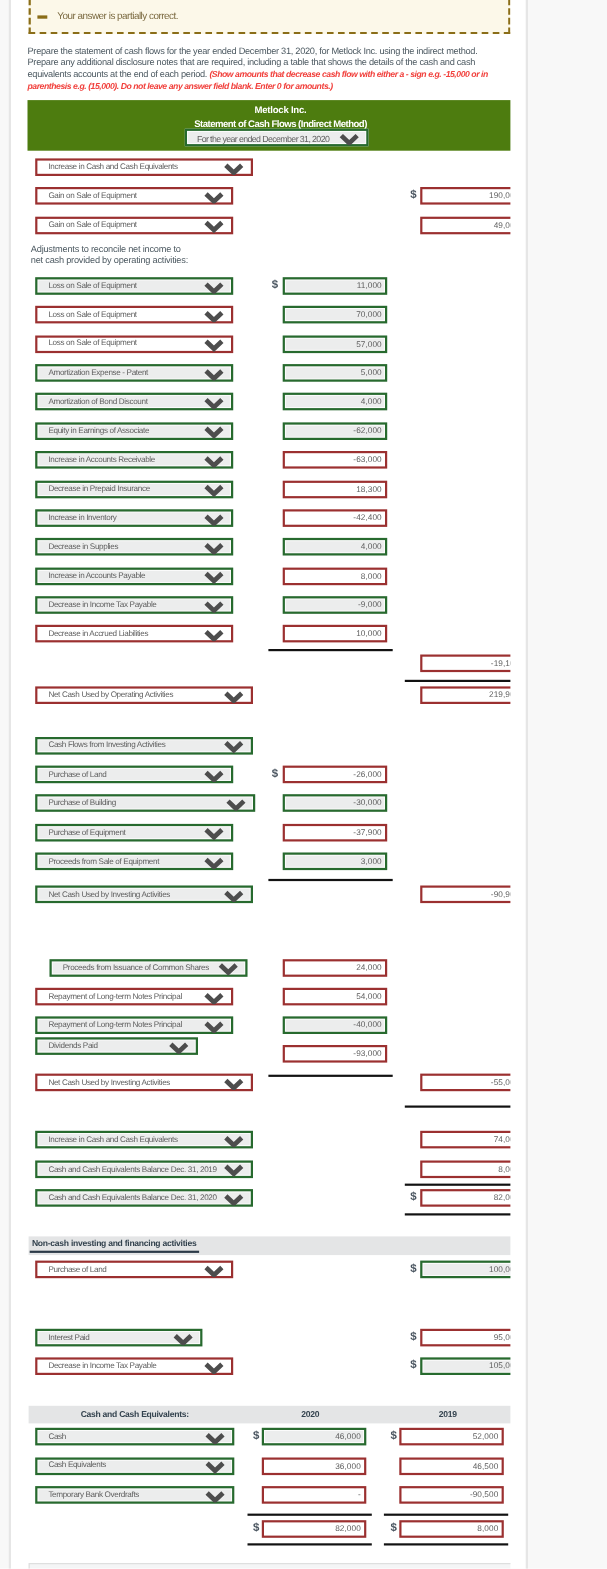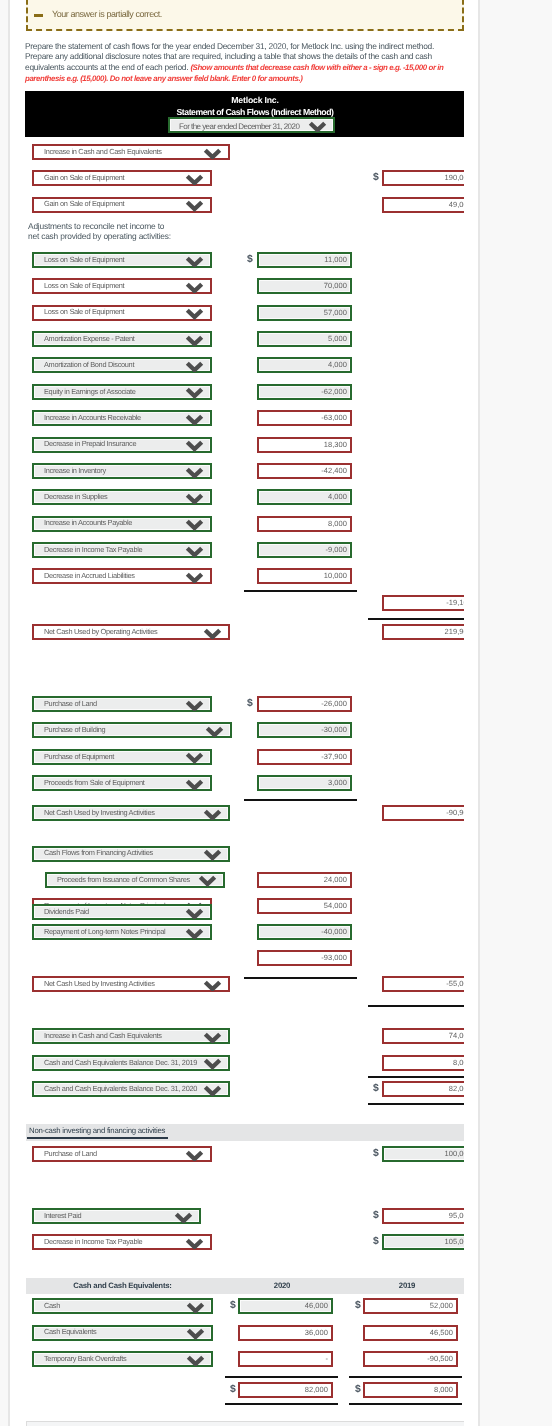--- a/index.html
+++ b/index.html
@@ -19,40 +19,40 @@
           border:2px dashed #8a6d17;box-sizing:border-box;}
   .banner .minus{position:absolute;left:6px;top:22px;width:9px;height:3px;background:#8a6d17;}
   .banner .btext{position:absolute;left:24px;top:17px;font-size:9px;letter-spacing:-0.45px;color:#7b6a41;}
 
   
   .intro{position:absolute;left:25px;top:41px;width:460px;font-size:8.4px;letter-spacing:-0.26px;
          color:#4b5860;line-height:10.45px;white-space:nowrap;}
   .intro i{color:#f1403c;font-style:italic;font-weight:bold;font-size:7.9px;letter-spacing:-0.42px;}
 
   
-  .bluehead{position:absolute;left:25px;top:91px;width:460px;height:46px;background:#000000;}
+  .bluehead{position:absolute;left:25px;top:91px;width:460px;height:46px;background:#4d7c0f;}
   .bluehead .l{position:absolute;left:0;width:460px;text-align:center;color:#fff;font-weight:bold;}
 
   .sel{position:absolute;height:16px;box-sizing:border-box;}
   .sel.g{border:2px solid #276a2e;background:#eceded;box-shadow:inset 0 0 0 1px #fbfbfb;}
   .sel.r{border:2px solid #9b3030;background:#ffffff;}
   .sel .t{position:absolute;left:10px;top:0.8px;font-size:7.4px;letter-spacing:-0.32px;color:#5e5e5e;white-space:nowrap;}
   .sel svg{position:absolute;top:1px;}
 
   .amt{position:absolute;height:16px;width:95px;box-sizing:border-box;}
   .amt.g{border:2px solid #276a2e;background:#eceded;box-shadow:inset 0 0 0 1px #fbfbfb;}
   .amt.r{border:2px solid #9b3030;background:#ffffff;}
   .amt .t{position:absolute;right:3px;top:1px;font-size:7.5px;letter-spacing:0.05px;color:#5e5e5e;white-space:nowrap;}
   .dollar{position:absolute;font-size:10.4px;color:#4a5560;font-weight:bold;line-height:11px;}
 
   .plain{position:absolute;font-size:8.4px;letter-spacing:-0.2px;color:#4b5860;line-height:10.4px;white-space:nowrap;}
   .rule{position:absolute;height:2px;background:#121212;}
 
   .band{position:absolute;left:26px;width:459px;height:17px;background:#e4e5e6;}
-  .bandlabel{position:absolute;font-size:7.8px;letter-spacing:-0.25px;font-weight:normal;color:#33424e;
+  .bandlabel{position:absolute;font-size:7.8px;letter-spacing:-0.25px;font-weight:bold;color:#33424e;
       border-bottom:2px solid #2b3947;padding:0 2.5px 2px 2px;}
   .colhdr{position:absolute;font-size:7.8px;letter-spacing:-0.25px;font-weight:bold;color:#33424e;text-align:center;}
 
   .bottombox{position:absolute;left:26px;top:1421px;width:459px;height:60px;background:#f4f5f6;
       border:1px solid #dcdcdc;box-sizing:border-box;}
 </style>
 </head>
 <body>
 
 <div class="pagebg"></div>
@@ -221,20 +221,26 @@
     </div>
     <div class="sel r" style="left:32px;top:624px;width:198px;">
       <span class="t">Net Cash Used by Operating Activities</span>
       <svg width="19" height="11.4" viewBox="0 0 19 11.4" style="right:6.5px;top:1.7px;">
         <path d="M2.3 2.3 L9.5 9.1 L16.7 2.3" stroke="#4d4d4d" stroke-width="4.3" fill="none" stroke-linecap="butt" stroke-linejoin="miter" stroke-miterlimit="10"></path>
       </svg>
     </div>
     <div class="amt r" style="left:382px;top:624px;">
       <span class="t">219,900</span>
     </div>
+    <div class="sel g" style="left:32px;top:669.7px;width:198px;">
+      <span class="t">Cash Flows from Investing Activities</span>
+      <svg width="19" height="11.4" viewBox="0 0 19 11.4" style="right:6.5px;top:1.7px;">
+        <path d="M2.3 2.3 L9.5 9.1 L16.7 2.3" stroke="#4d4d4d" stroke-width="4.3" fill="none" stroke-linecap="butt" stroke-linejoin="miter" stroke-miterlimit="10"></path>
+      </svg>
+    </div>
     <div class="sel g" style="left:32px;top:696.1px;width:180px;">
       <span class="t">Purchase of Land</span>
       <svg width="19" height="11.4" viewBox="0 0 19 11.4" style="right:6.5px;top:1.7px;">
         <path d="M2.3 2.3 L9.5 9.1 L16.7 2.3" stroke="#4d4d4d" stroke-width="4.3" fill="none" stroke-linecap="butt" stroke-linejoin="miter" stroke-miterlimit="10"></path>
       </svg>
     </div>
     <div class="dollar" style="left:247px;top:698px;">$</div>
     <div class="amt r" style="left:257px;top:696.1px;">
       <span class="t">-26,000</span>
     </div>
@@ -267,26 +273,20 @@
     </div>
     <div class="sel g" style="left:32px;top:805.3px;width:198px;">
       <span class="t">Net Cash Used by Investing Activities</span>
       <svg width="19" height="11.4" viewBox="0 0 19 11.4" style="right:6.5px;top:1.7px;">
         <path d="M2.3 2.3 L9.5 9.1 L16.7 2.3" stroke="#4d4d4d" stroke-width="4.3" fill="none" stroke-linecap="butt" stroke-linejoin="miter" stroke-miterlimit="10"></path>
       </svg>
     </div>
     <div class="amt r" style="left:382px;top:805.3px;">
       <span class="t">-90,900</span>
     </div>
-    <div class="sel g" style="left:32px;top:845.6px;width:198px;">
-      <span class="t">Cash Flows from Financing Activities</span>
-      <svg width="19" height="11.4" viewBox="0 0 19 11.4" style="right:6.5px;top:1.7px;">
-        <path d="M2.3 2.3 L9.5 9.1 L16.7 2.3" stroke="#4d4d4d" stroke-width="4.3" fill="none" stroke-linecap="butt" stroke-linejoin="miter" stroke-miterlimit="10"></path>
-      </svg>
-    </div>
     <div class="sel g" style="left:32px;top:871.8px;width:180px;margin-left:13px;">
       <span class="t">Proceeds from Issuance of Common Shares</span>
       <svg width="19" height="11.4" viewBox="0 0 19 11.4" style="right:6.5px;top:1.7px;">
         <path d="M2.3 2.3 L9.5 9.1 L16.7 2.3" stroke="#4d4d4d" stroke-width="4.3" fill="none" stroke-linecap="butt" stroke-linejoin="miter" stroke-miterlimit="10"></path>
       </svg>
     </div>
     <div class="amt r" style="left:257px;top:871.8px;text-align:center;">
       <span class="t">24,000</span>
     </div>
     <div class="sel r" style="left:32px;top:897.9px;width:180px;">
@@ -300,21 +300,21 @@
     </div>
     <div class="sel g" style="left:32px;top:924px;width:180px;">
       <span class="t">Repayment of Long-term Notes Principal</span>
       <svg width="19" height="11.4" viewBox="0 0 19 11.4" style="right:6.5px;top:1.7px;">
         <path d="M2.3 2.3 L9.5 9.1 L16.7 2.3" stroke="#4d4d4d" stroke-width="4.3" fill="none" stroke-linecap="butt" stroke-linejoin="miter" stroke-miterlimit="10"></path>
       </svg>
     </div>
     <div class="amt g" style="left:257px;top:924px;">
       <span class="t">-40,000</span>
     </div>
-    <div class="sel g" style="left:32px;top:904px;width:180px;">
+    <div class="sel g" style="left:32px;top:943px;width:148px;">
       <span class="t">Dividends Paid</span>
       <svg width="19" height="11.4" viewBox="0 0 19 11.4" style="right:6.5px;top:1.7px;">
         <path d="M2.3 2.3 L9.5 9.1 L16.7 2.3" stroke="#4d4d4d" stroke-width="4.3" fill="none" stroke-linecap="butt" stroke-linejoin="miter" stroke-miterlimit="10"></path>
       </svg>
     </div>
     <div class="amt r" style="left:257px;top:950.1px;">
       <span class="t">-93,000</span>
     </div>
     <div class="sel r" style="left:32px;top:976.1px;width:198px;">
       <span class="t">Net Cash Used by Investing Activities</span>
@@ -356,21 +356,21 @@
     <div class="sel r" style="left:32px;top:1146px;width:180px;">
       <span class="t">Purchase of Land</span>
       <svg width="19" height="11.4" viewBox="0 0 19 11.4" style="right:6.5px;top:1.7px;">
         <path d="M2.3 2.3 L9.5 9.1 L16.7 2.3" stroke="#4d4d4d" stroke-width="4.3" fill="none" stroke-linecap="butt" stroke-linejoin="miter" stroke-miterlimit="10"></path>
       </svg>
     </div>
     <div class="dollar" style="left:373px;top:1147.9px;">$</div>
     <div class="amt g" style="left:382px;top:1146px;">
       <span class="t">100,000</span>
     </div>
-    <div class="sel g" style="left:32px;top:1208px;width:169px;">
+    <div class="sel g" style="left:32px;top:1208px;width:152px;">
       <span class="t">Interest Paid</span>
       <svg width="19" height="11.4" viewBox="0 0 19 11.4" style="right:6.5px;top:1.7px;">
         <path d="M2.3 2.3 L9.5 9.1 L16.7 2.3" stroke="#4d4d4d" stroke-width="4.3" fill="none" stroke-linecap="butt" stroke-linejoin="miter" stroke-miterlimit="10"></path>
       </svg>
     </div>
     <div class="dollar" style="left:373px;top:1209.9px;">$</div>
     <div class="amt r" style="left:382px;top:1208px;">
       <span class="t">95,000</span>
     </div>
     <div class="sel r" style="left:32px;top:1234.3px;width:180px;">

